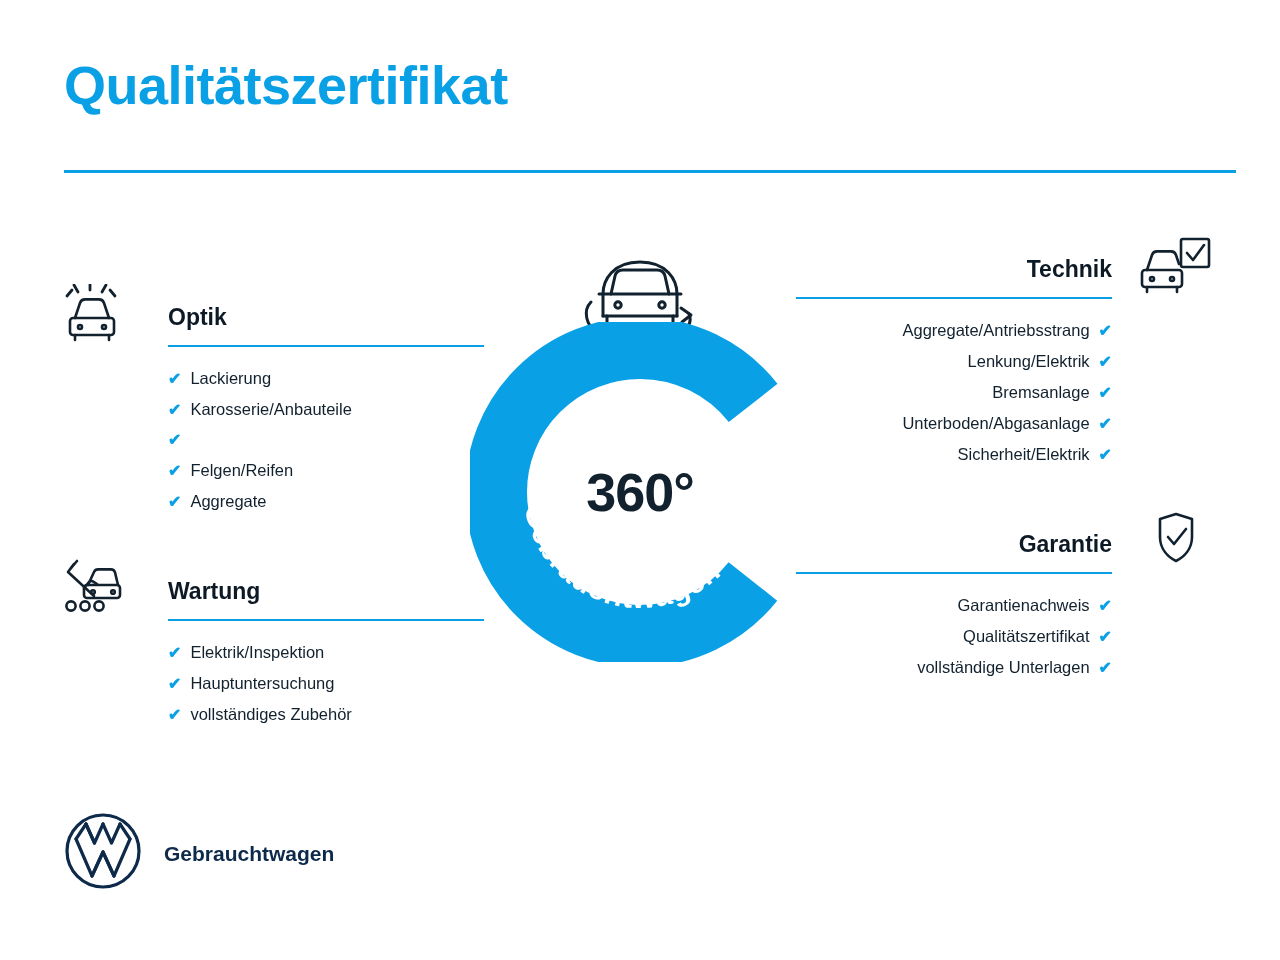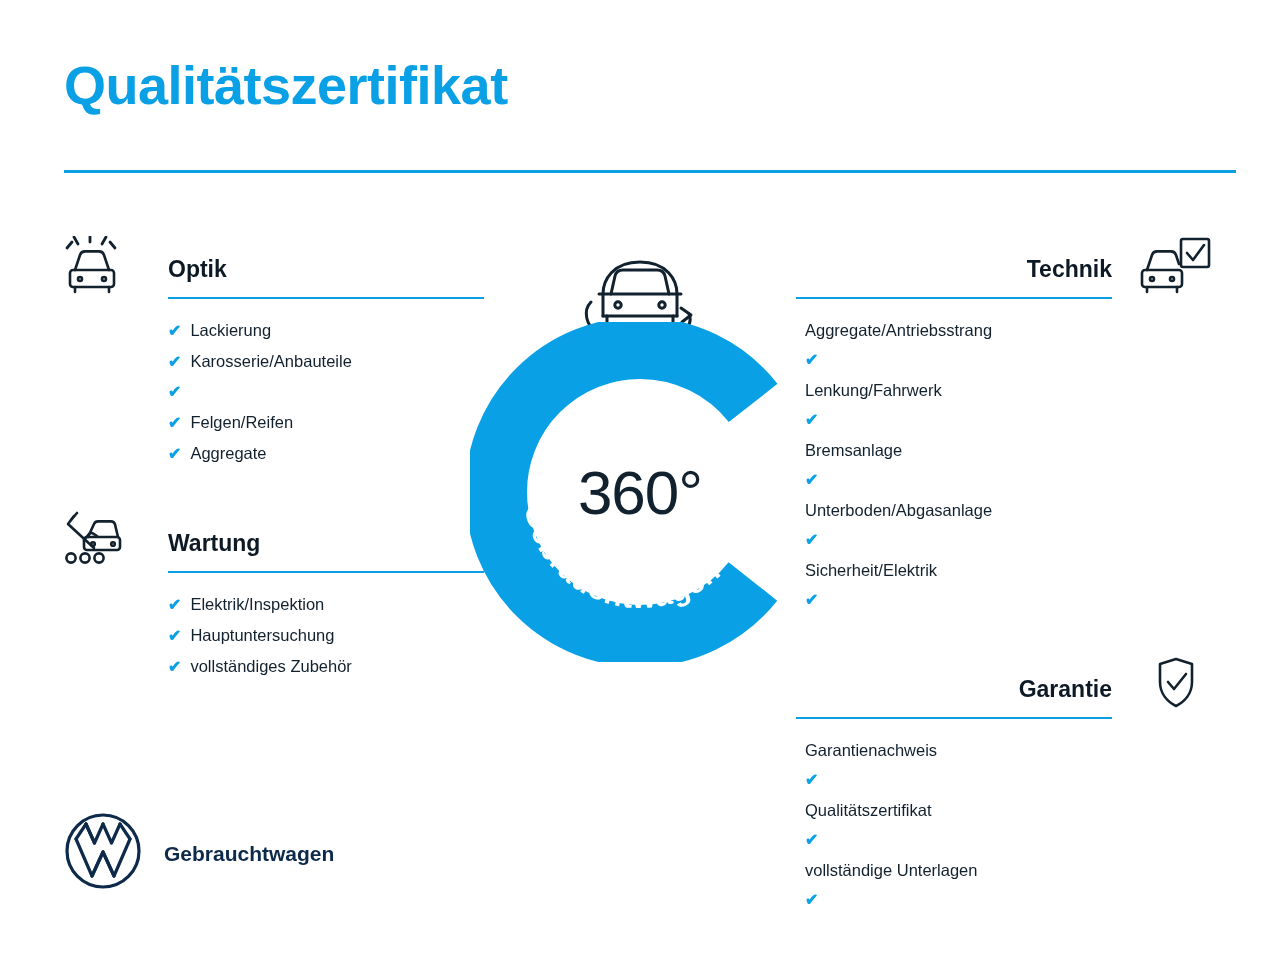--- a/index.html
+++ b/index.html
@@ -77,21 +77,21 @@
     position: absolute;
     left: 0;
     right: 0;
     bottom: 0;
     height: 2px;
     background: #0aa0e6;
   }
 
   
   .col-left .block-head { padding-left: 104px; }
-  .col-left .block-title { text-align: left; }
+  .col-left .block-title { text-align: left; margin-top: 48px; }
   .col-left .block-rule { left: 104px; }
 
   .col-right .block-head { padding-right: 104px; }
   .col-right .block-title { text-align: right; }
   .col-right .block-rule { right: 104px; left: 0; }
 
   .icon-slot {
     position: absolute;
     width: 88px;
     height: 60px;
@@ -112,21 +112,21 @@
 
   .items li {
     font-size: 16.5px;
     line-height: 30px;
     color: #12212e;
     white-space: nowrap;
     display: flex;
     align-items: baseline;
   }
   .col-left .items li { justify-content: flex-start; }
-  .col-right .items li { justify-content: flex-end; flex-direction: column; }
+  .col-right .items li { justify-content: flex-end; }
 
   .check {
     color: #0aa0e6;
     font-size: 16px;
     font-weight: bold;
   }
   .col-left .check { margin-right: 9px; }
   .col-right .check { margin-left: 9px; }
 
   
@@ -161,22 +161,22 @@
   .deg {
     position: absolute;
     left: 50%;
     top: 72px;
     width: 340px;
     height: 340px;
     transform: translateX(-50%);
     display: flex;
     align-items: center;
     justify-content: center;
-    font-size: 62px;
-    font-weight: normal;
+    font-size: 54px;
+    font-weight: bold;
     color: #12212e;
     letter-spacing: -1px;
   }
 
   
   .footer {
     position: absolute;
     left: 64px;
     top: 812px;
     display: flex;
@@ -293,21 +293,21 @@
         </div>
         <div class="block-title">Technik</div>
         <div class="block-rule"></div>
       </div>
       <ul class="items">
         <li>
             <span>Aggregate/Antriebsstrang</span>
             <span class="check">✔</span>
           </li>
         <li>
-            <span>Lenkung/Fahrwerk</span>
+            <span>Lenkung/Elektrik</span>
             <span class="check">✔</span>
           </li>
         <li>
             <span>Bremsanlage</span>
             <span class="check">✔</span>
           </li>
         <li>
             <span>Unterboden/Abgasanlage</span>
             <span class="check">✔</span>
           </li>

